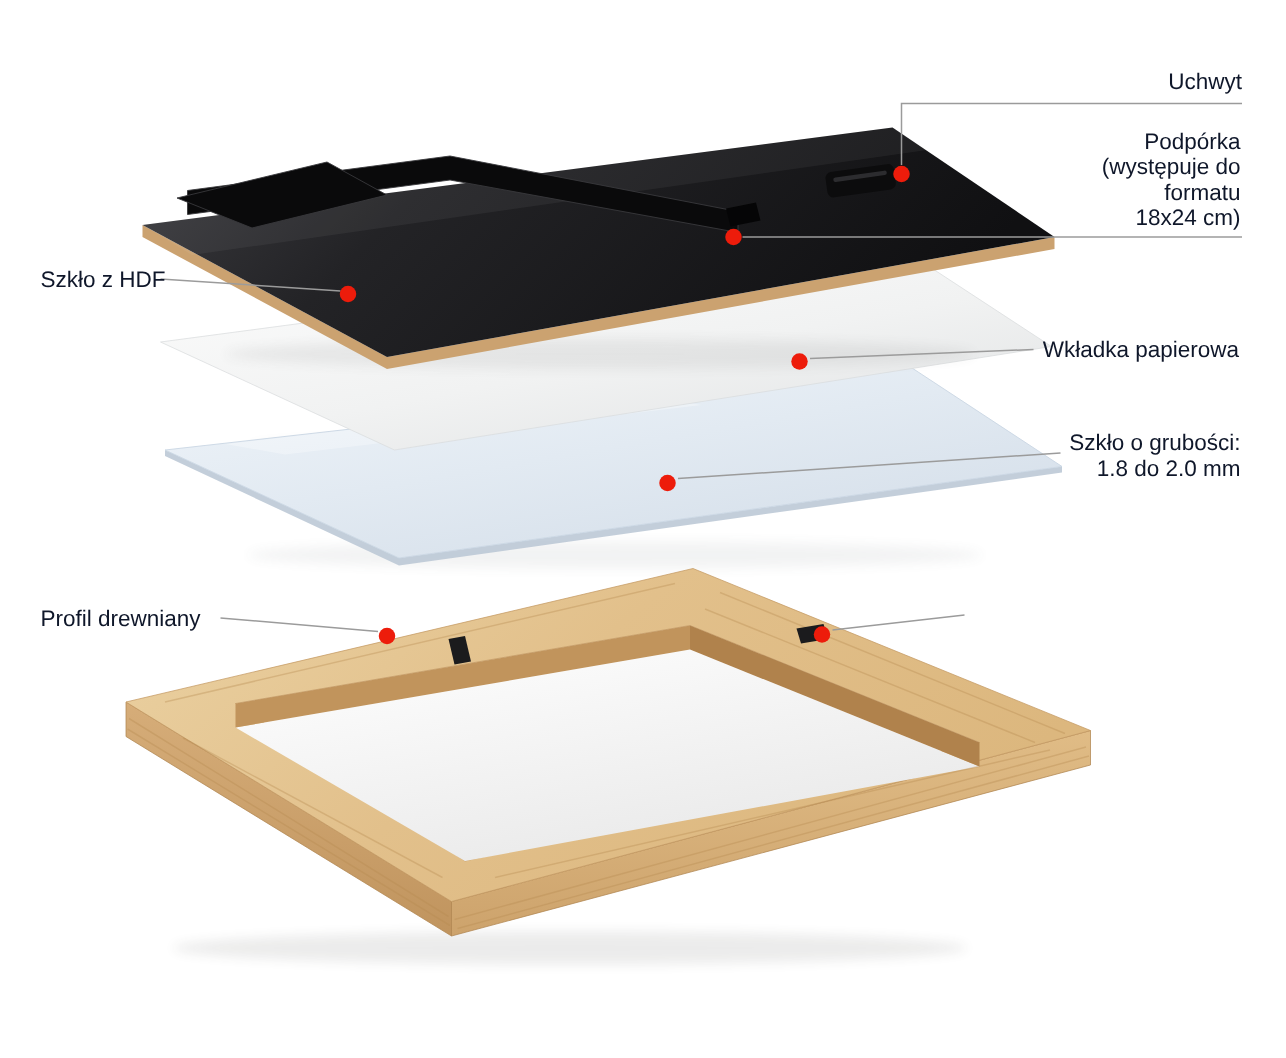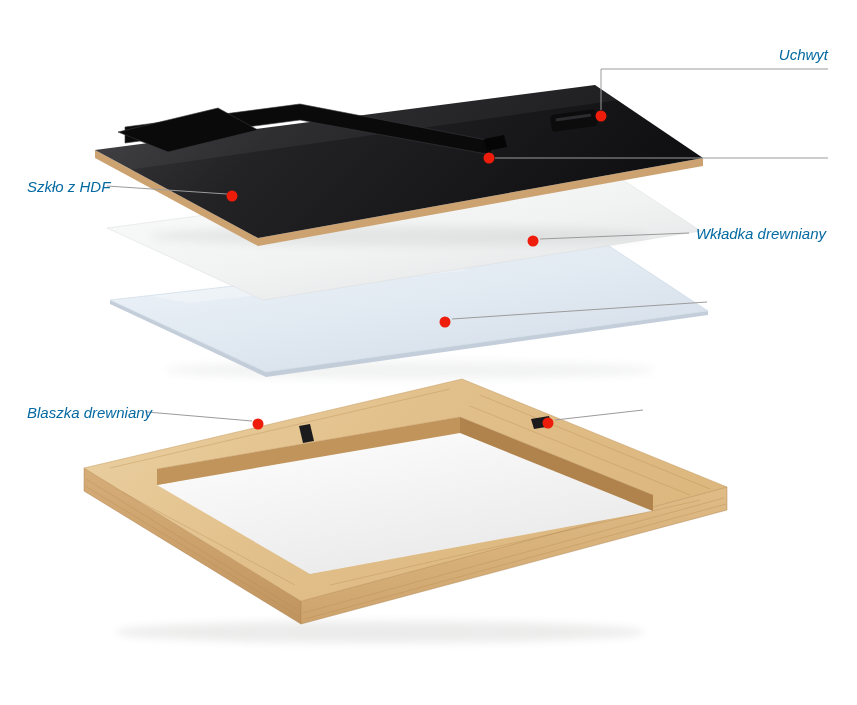--- a/index.html
+++ b/index.html
@@ -8,23 +8,22 @@
     width:857px;height:705px;
     background:#ffffff;
     font-family:"Liberation Sans", sans-serif;
     overflow:hidden;
   }
   .stage svg{position:absolute;left:0;top:0;}
   .callout{
     position:absolute;
     font-size:15px;
     line-height:17px;
-    color:#0369a1;
+    color:#0f172a;
     white-space:nowrap;
-    font-style:italic;
   }
   .callout.right{text-align:right;}
   .callout .ln{display:block;}
 </style>
 </head>
 <body>
 
 <div class="stage">
 
   <svg width="857" height="705" viewBox="0 0 857 705">
@@ -128,28 +127,38 @@
     <circle cx="533" cy="241" r="5.5" fill="#ed1c0b"></circle>
     <circle cx="445" cy="322" r="5.5" fill="#ed1c0b"></circle>
     <circle cx="258" cy="424" r="5.5" fill="#ed1c0b"></circle>
     <circle cx="548" cy="423" r="5.5" fill="#ed1c0b"></circle>
   </svg>
 
   <div class="callout right" style="top:46px; right:29px;">
     <span class="ln">Uchwyt</span>
   </div>
 
+  <div class="callout right" style="top:86px; right:30px;">
+    <span class="ln">Podpórka</span>
+    <span class="ln">(występuje do</span>
+    <span class="ln">formatu</span>
+    <span class="ln">18x24 cm)</span>
+  </div>
 
   <div class="callout left" style="top:178px; left:27px;">
     <span class="ln">Szkło z HDF</span>
   </div>
 
   <div class="callout right" style="top:225px; right:31px;">
-    <span class="ln">Wkładka drewniany</span>
+    <span class="ln">Wkładka papierowa</span>
   </div>
 
+  <div class="callout right" style="top:287px; right:30px;">
+    <span class="ln">Szkło o grubości:</span>
+    <span class="ln">1.8 do 2.0 mm</span>
+  </div>
 
   <div class="callout left" style="top:404px; left:27px;">
-    <span class="ln">Blaszka drewniany</span>
+    <span class="ln">Profil drewniany</span>
   </div>
 
 
 </div>
 
 </body></html>

